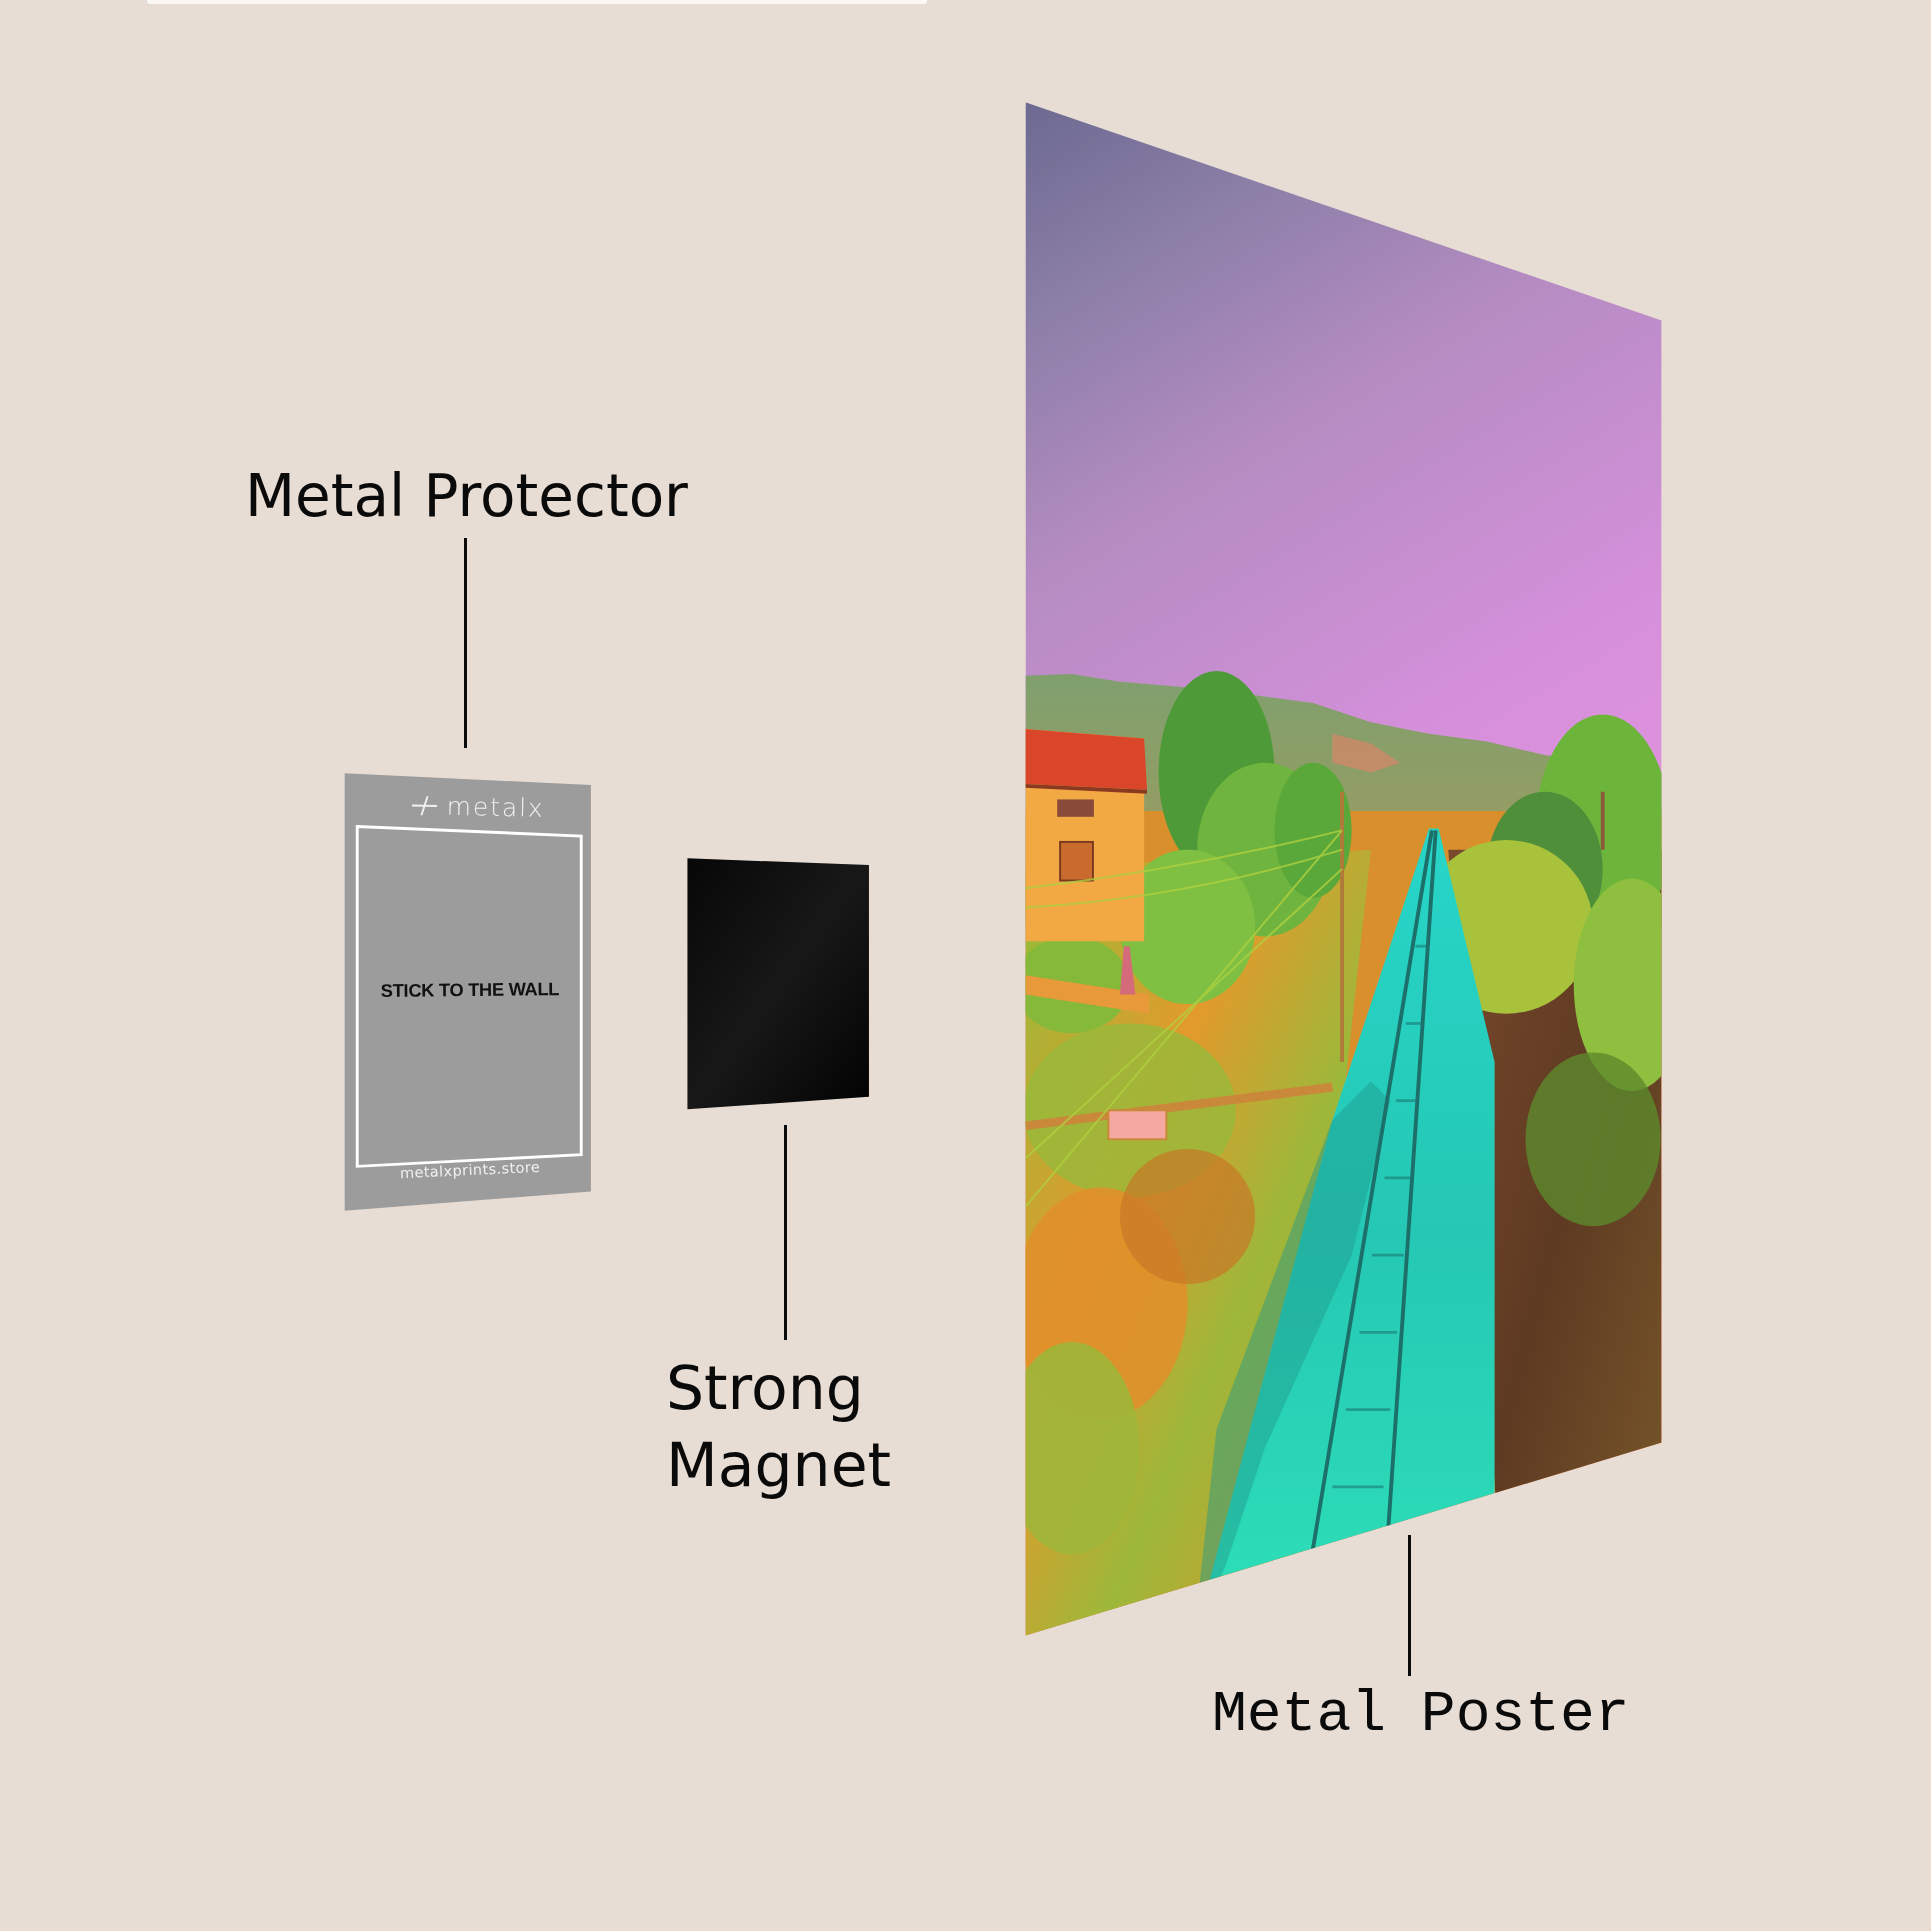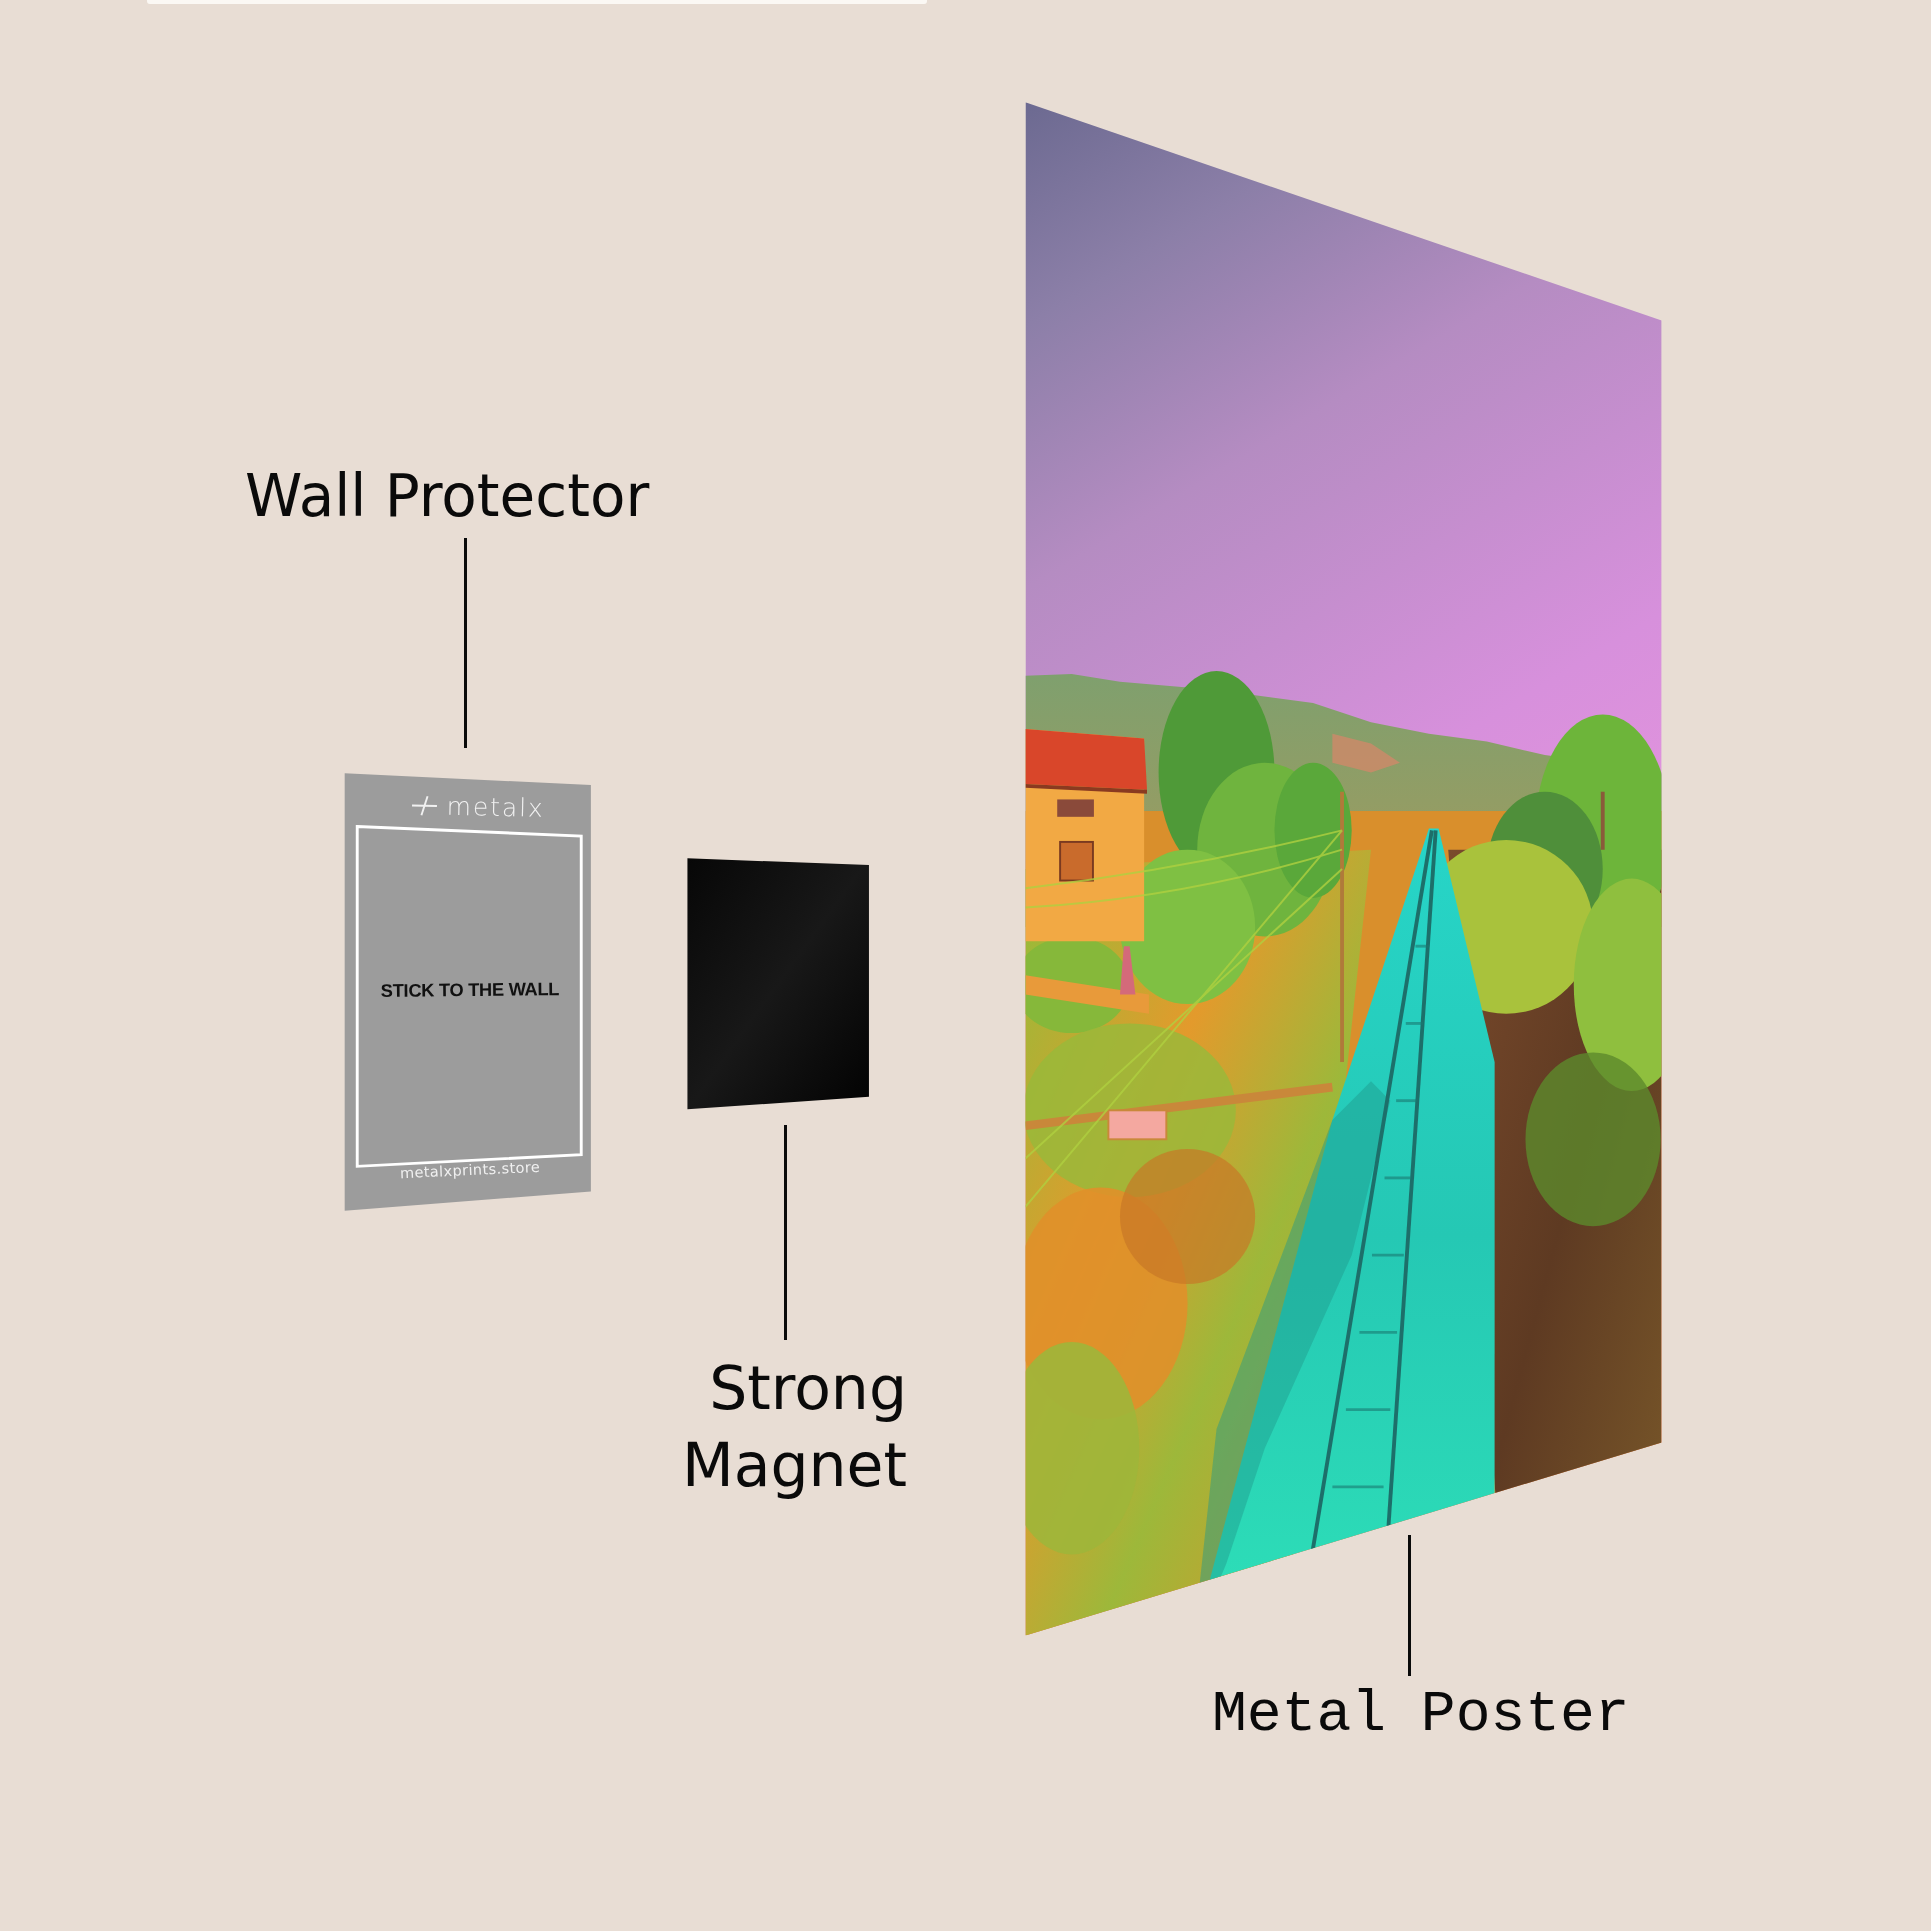--- a/index.html
+++ b/index.html
@@ -34,21 +34,21 @@
     }
     .label-wall {
       left: 245px;
       top: 467px;
       font-size: 58px;
     }
     .label-magnet {
       left: 666px;
       top: 1350px;
       width: 241px;
-      text-align: right;
+      text-align: left;
       font-size: 60px;
       line-height: 77px;
       white-space: normal;
     }
     .label-poster {
       left: 1212px;
       top: 1686px;
       font-size: 58px;
       font-family: Liberation Mono, monospace;
     }
@@ -233,16 +233,16 @@
   </svg>
   <span class="logo-word">metalx</span>
 </div>
 <div class="protector-main-text">STICK TO THE WALL</div>
 <div class="protector-url">metalxprints.store</div>
 
 <div class="connector" style="left:464px; top:538px; height:210px;"></div>
 <div class="connector" style="left:784px; top:1125px; height:215px;"></div>
 <div class="connector" style="left:1408px; top:1535px; height:141px;"></div>
 
-<div class="label label-wall">Wall Protector</div>
+<div class="label label-wall">Metal Protector</div>
 <div class="label label-magnet">Strong Magnet</div>
 <div class="label label-poster">Metal Poster</div>
 
 
 </body></html>

